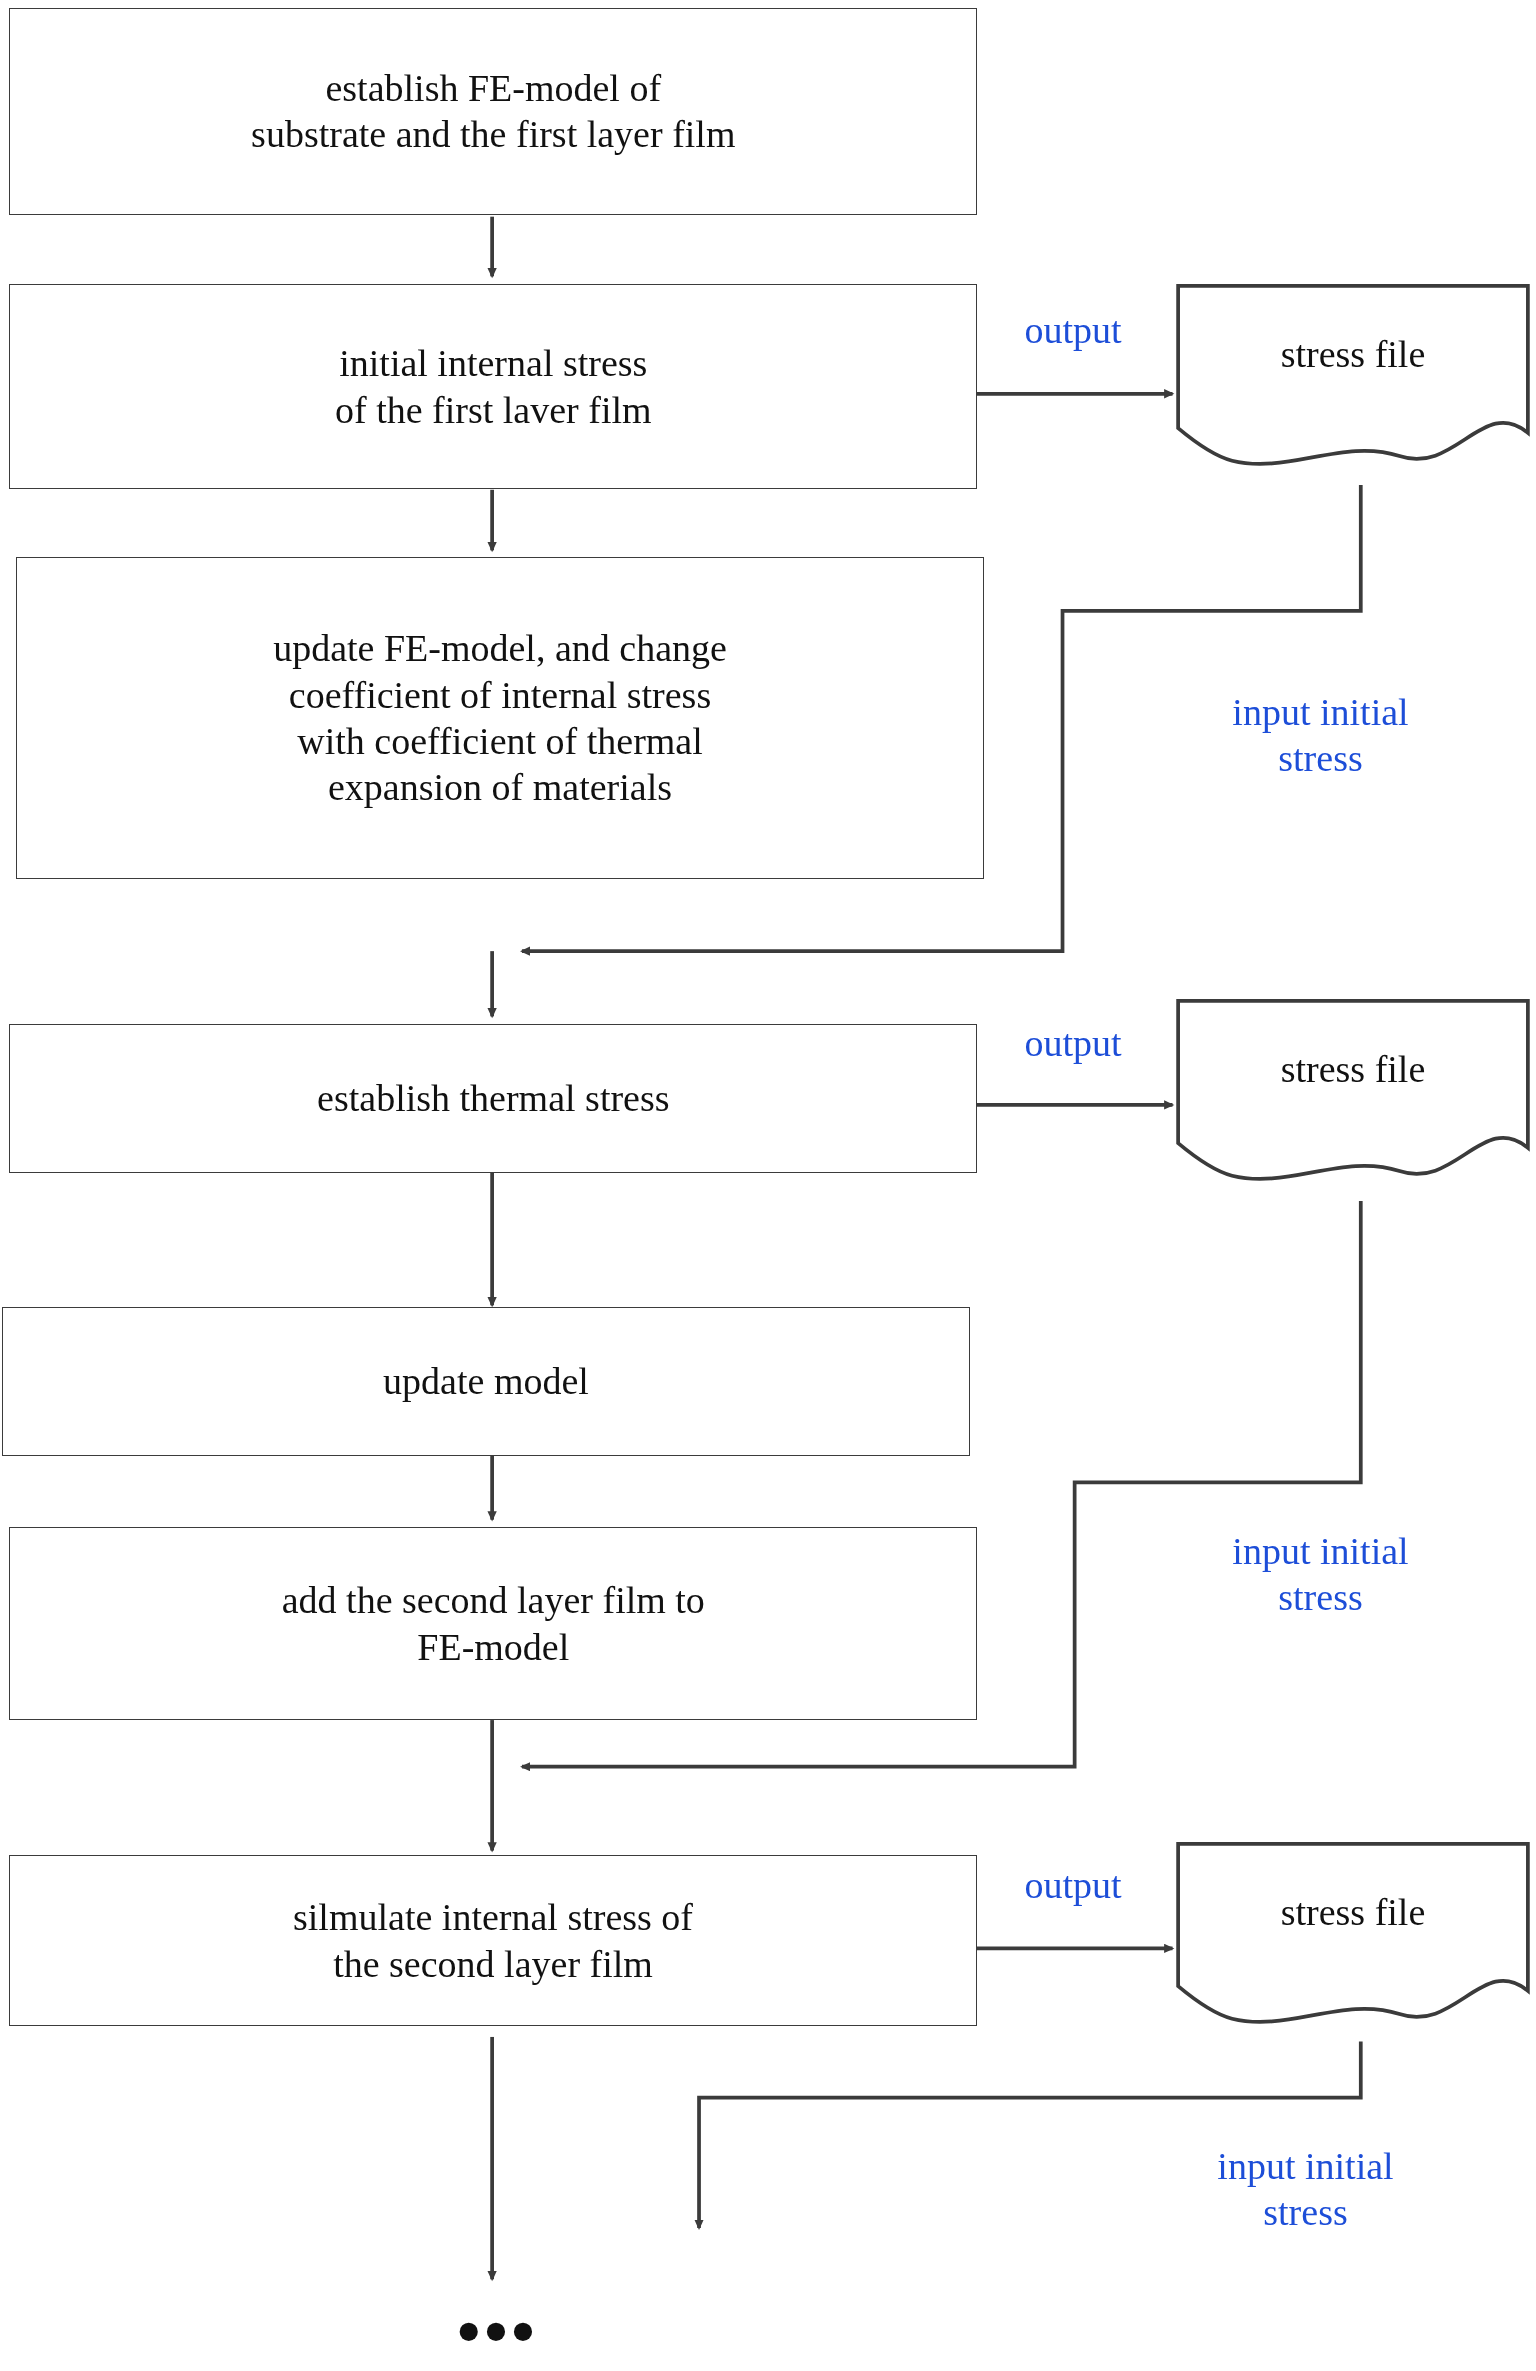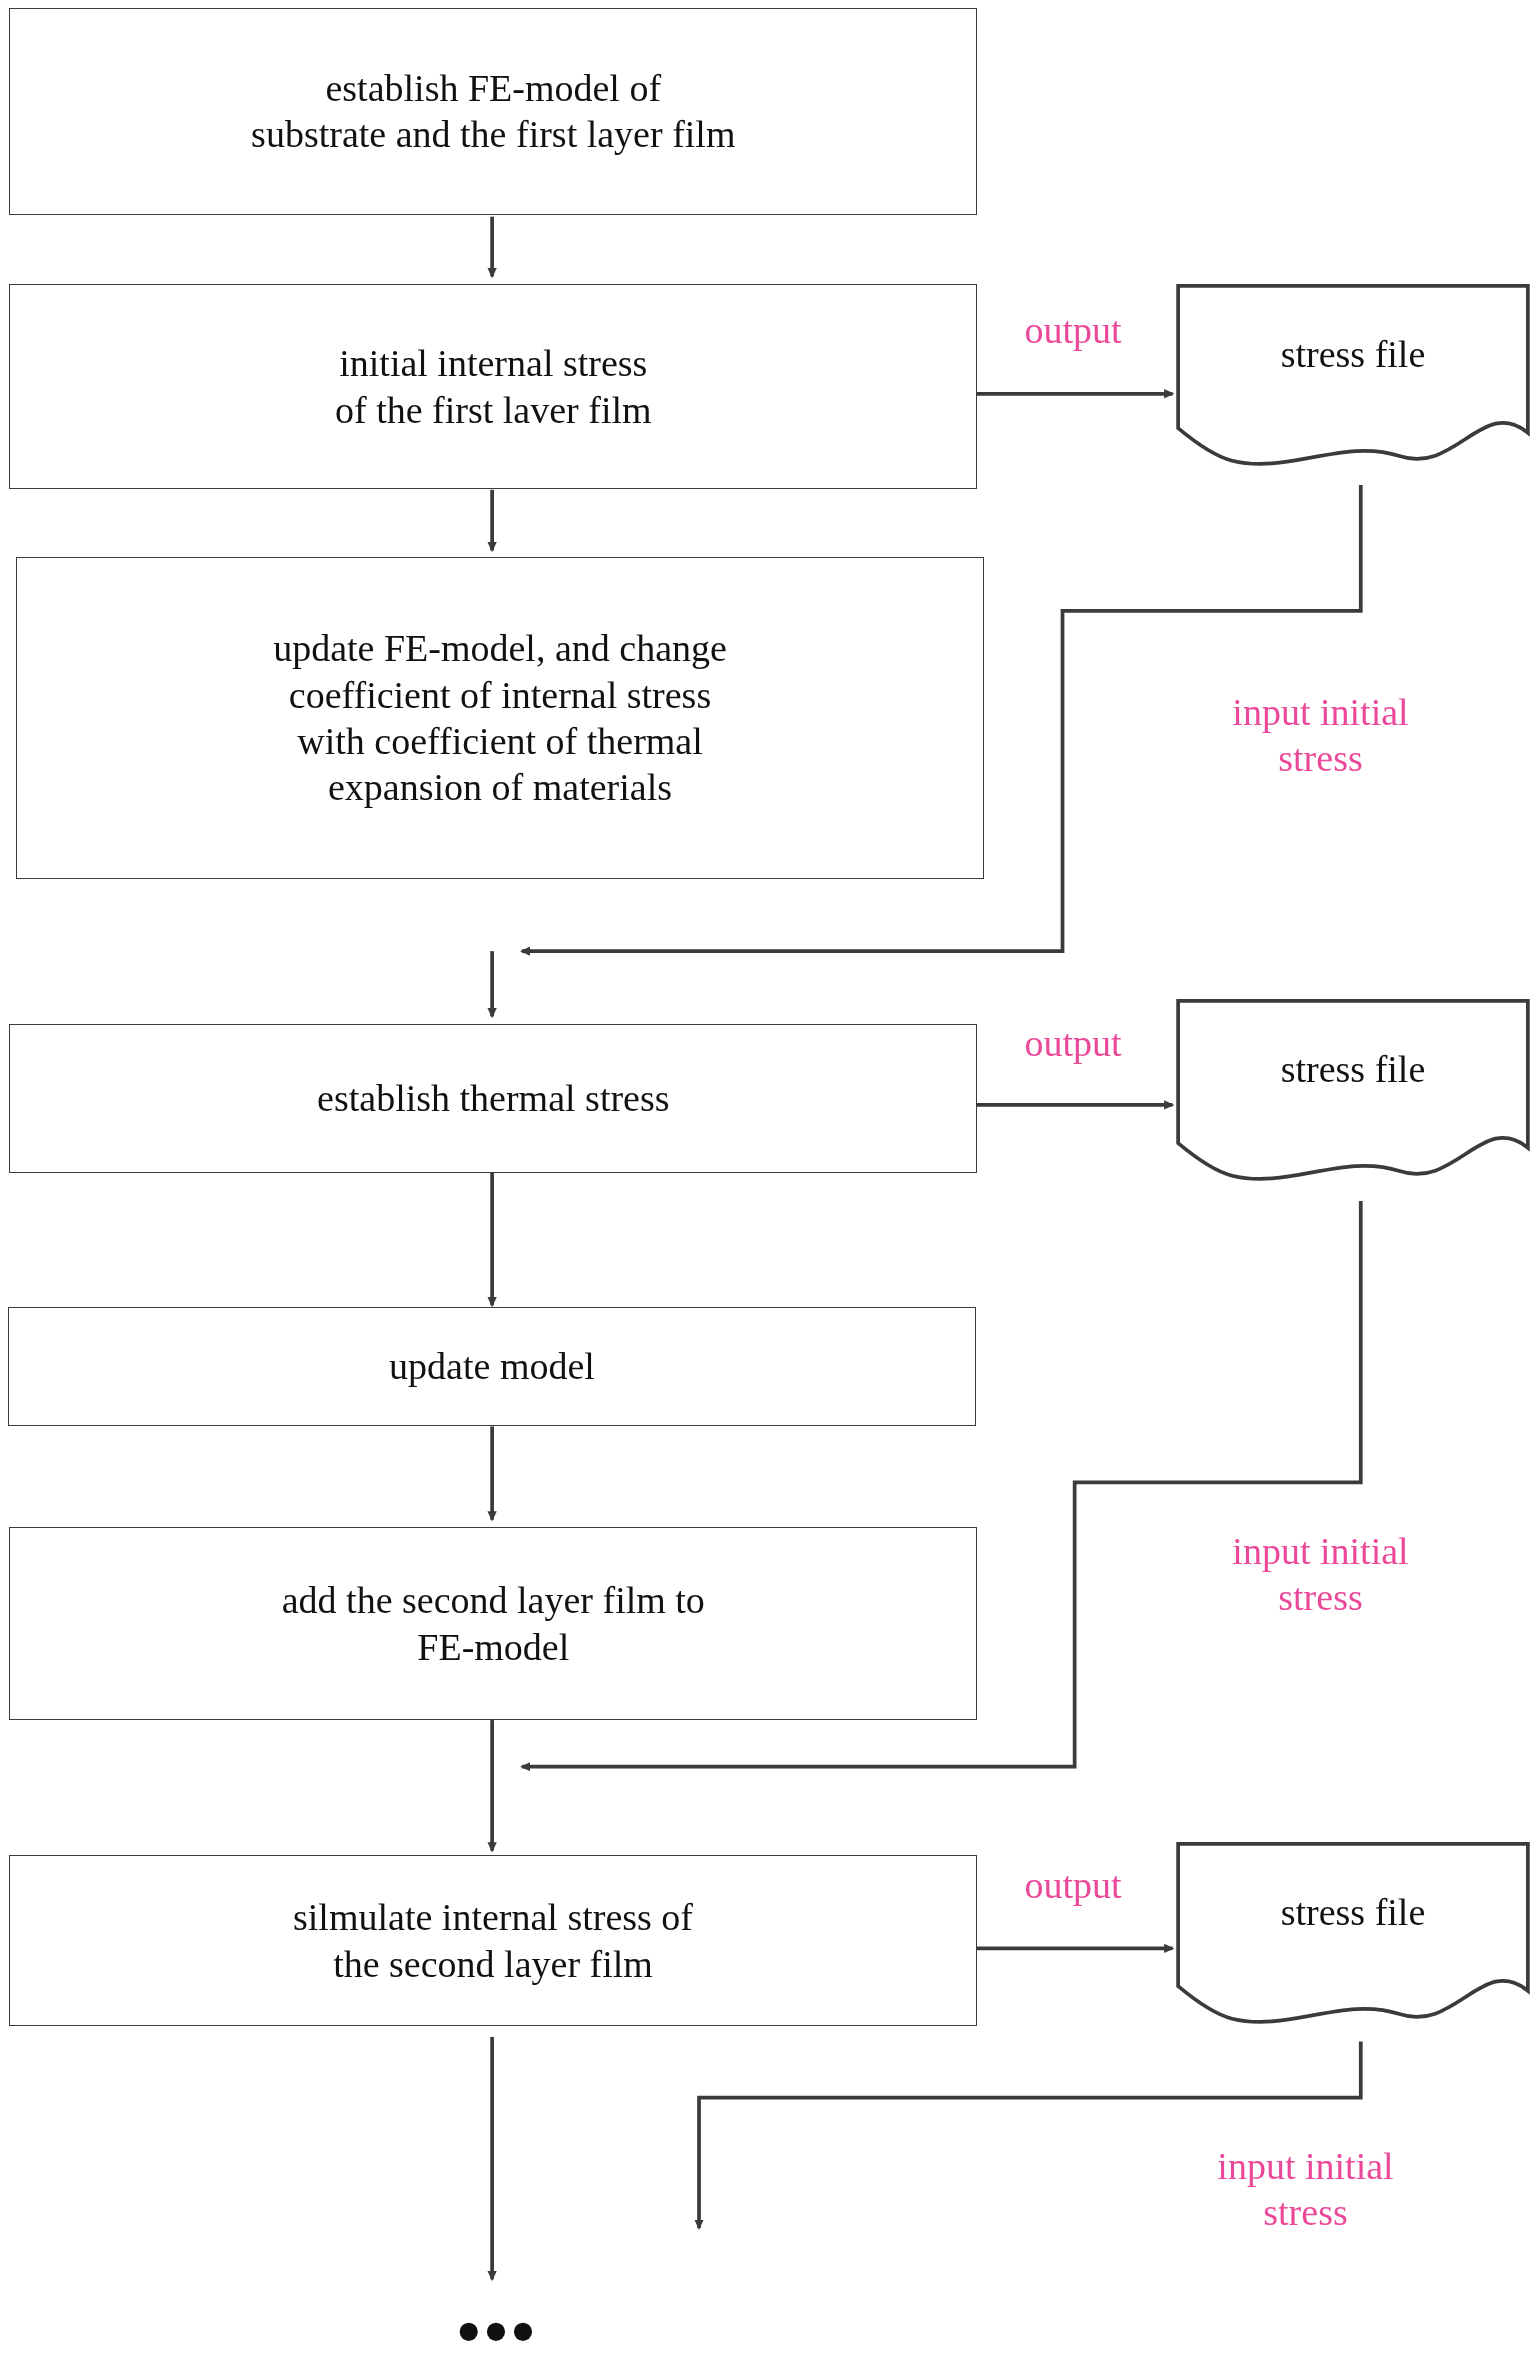--- a/index.html
+++ b/index.html
@@ -28,21 +28,21 @@
     text-align: center;
     font-size: 38px;
     line-height: 1.22;
     color: #111111;
     padding: 3.7px 9.3px;
   }
   .label {
     position: absolute;
     font-size: 38px;
     line-height: 1.2;
-    color: #ec4899;
+    color: #1d4ed8;
     text-align: center;
     white-space: pre-line;
   }
   .fileshape {
     position: absolute;
   }
   .fileshape svg {
     display: block;
   }
   .filetext {
@@ -123,21 +123,21 @@
     <span style="white-space:pre-line;">update FE-model, and change
 coefficient of internal stress
 with coefficient of thermal
 expansion of materials</span>
   </div>
 
   <div class="box" style="left:9.3px; top:1024px; width:968px; height:149px;">
     <span style="white-space:pre-line;">establish thermal stress</span>
   </div>
 
-  <div class="box" style="left:8px; top:1307px; width:968px; height:119px;">
+  <div class="box" style="left:2px; top:1307px; width:968px; height:149px;">
     <span style="white-space:pre-line;">update model</span>
   </div>
 
   <div class="box" style="left:9.3px; top:1527px; width:968px; height:193px;">
     <span style="white-space:pre-line;">add the second layer film to
 FE-model</span>
   </div>
 
   <div class="box" style="left:9px; top:1855px; width:968px; height:171px;">
     <span style="white-space:pre-line;">silmulate internal stress of

